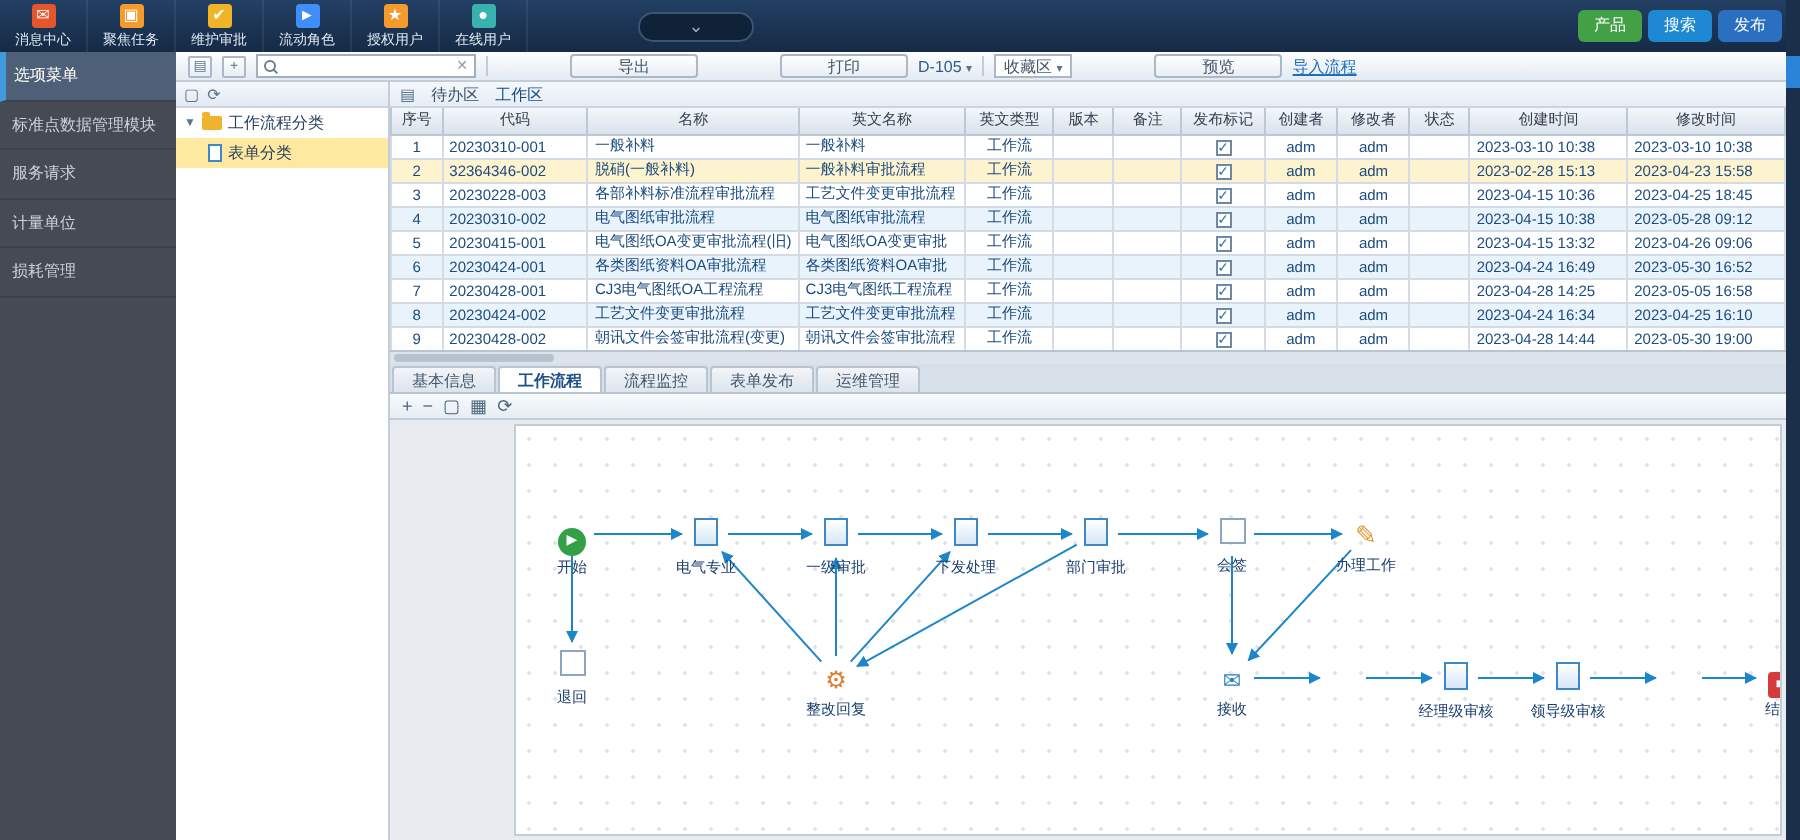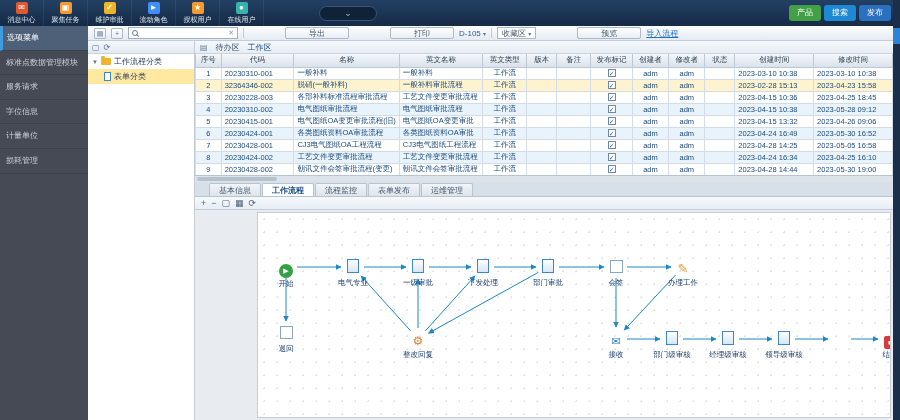--- a/index.html
+++ b/index.html
@@ -82,21 +82,21 @@
   tr.r-odd td{background:#ffffff;}
   tr.r-sel td{background:#fdf3cf;}
   td.c-center{text-align:center;}
   .chk{display:inline-block;width:8px;height:8px;border:1px solid #6f87a3;background:#fff;
     line-height:7px;font-size:7px;color:#2c6fb0;text-align:center;cursor:pointer;}
   .hscroll{height:6px;background:#dde3ea;position:relative;}
   .hthumb{position:absolute;left:2px;top:1px;width:80px;height:4px;background:#b7c2cf;border-radius:2px;cursor:pointer;}
 
   
   .bottom{flex:1;display:flex;flex-direction:column;background:#eef1f5;}
-  .dtabs{height:15px;display:flex;gap:1px;background:#d7dfe8;border-bottom:1px solid #b9c4d1;padding:1px 14px 0;}
+  .dtabs{height:15px;display:flex;gap:1px;background:#d7dfe8;border-bottom:1px solid #b9c4d1;padding:1px 1px 0;}
   .dtab{padding:0 9px;font-size:8px;line-height:13px;background:linear-gradient(#f2f5f9,#dde4ec);
     border:1px solid #b9c4d1;border-bottom:none;border-radius:2px 2px 0 0;color:#44566b;cursor:pointer;}
   .dtab.active{background:#fff;color:#1d4f86;font-weight:bold;}
   .ctoolbar{height:13px;display:flex;gap:5px;align-items:center;padding:0 6px;
     background:linear-gradient(#f7fafc,#e6edf4);border-bottom:1px solid #c3cdd8;}
   .ct-btn{font-size:9px;color:#4d6config0;color:#4d6480;cursor:pointer;line-height:11px;}
   .canvas-outer{flex:1;position:relative;background:#e8ecf1;}
   .canvas{position:absolute;left:62px;top:2px;right:2px;bottom:2px;border:1px solid #c3cdd8;overflow:hidden;
     background-color:#fff;background-image:radial-gradient(#dfe4ea 1px,transparent 1px);background-size:13px 13px;}
   .canvas svg{position:absolute;inset:0;width:100%;height:100%;pointer-events:none;}
@@ -169,21 +169,20 @@
   <span class="fb-sep"></span>
   <span class="fb-dd"><span>收藏区</span> <span class="caret">▾</span></span>
   <span class="fb-btn">预览</span>
   <span class="fb-link">导入流程</span>
 </div>
 
 <div class="sidebar">
     <div class="sb-item active">选项菜单</div>
     <div class="sb-item">标准点数据管理模块</div>
     <div class="sb-item">服务请求</div>
-    <div class="sb-item">字位信息</div>
     <div class="sb-item">计量单位</div>
     <div class="sb-item">损耗管理</div>
   </div>
 
 <div class="tree">
   <div class="tree-toolbar">
     <span class="tt-ico">▢</span>
     <span class="tt-ico">⟳</span>
   </div>
   <div class="tree-node">
@@ -446,23 +445,20 @@
     <span class="wf-lbl">办理工作</span></div>
           <div class="wf-node" style="left:28px;top:112px">
     <span class="wfi sign"></span>
     <span class="wf-lbl">退回</span></div>
           <div class="wf-node" style="left:160px;top:118px">
     <span class="wfi gear">⚙</span>
     <span class="wf-lbl">整改回复</span></div>
           <div class="wf-node" style="left:358px;top:118px">
     <span class="wfi env">✉</span>
     <span class="wf-lbl">接收</span></div>
-          <div class="wf-node" style="left:414px;top:118px">
-    <span class="wfi doc"></span>
-    <span class="wf-lbl">部门级审核</span></div>
           <div class="wf-node" style="left:470px;top:118px">
     <span class="wfi doc"></span>
     <span class="wf-lbl">经理级审核</span></div>
           <div class="wf-node" style="left:526px;top:118px">
     <span class="wfi doc"></span>
     <span class="wf-lbl">领导级审核</span></div>
           <div class="wf-node" style="left:632px;top:118px">
     <span class="wfi end">■</span>
     <span class="wf-lbl">结束</span></div>
         </div>

